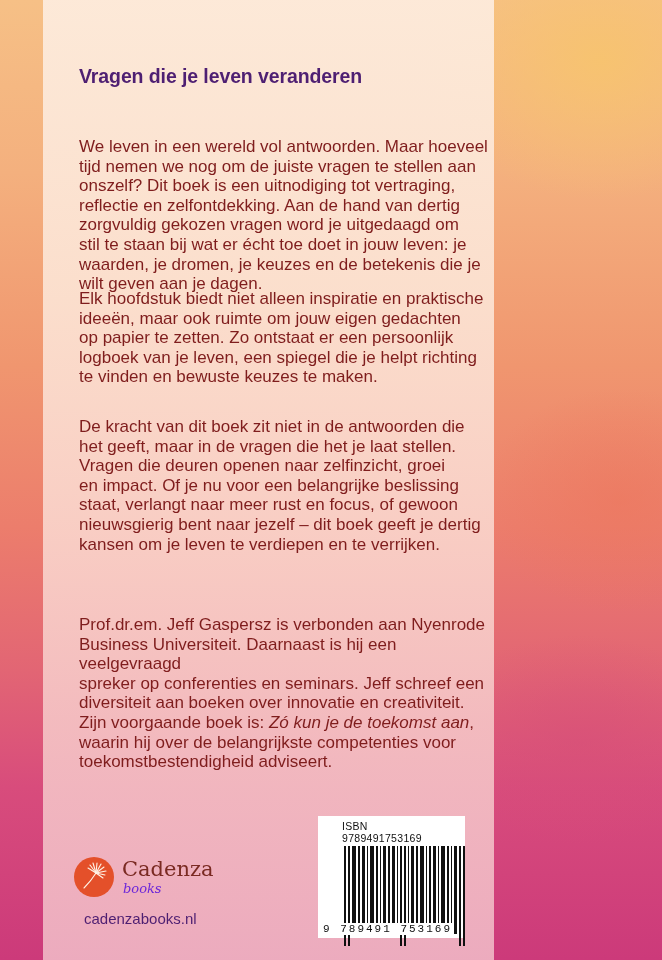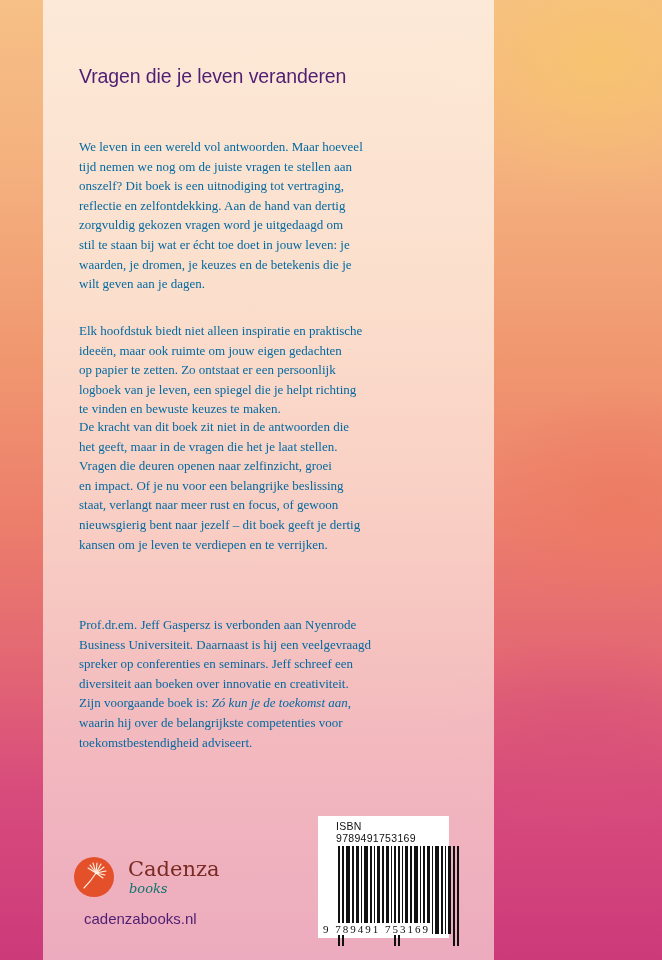--- a/index.html
+++ b/index.html
@@ -16,63 +16,63 @@
       linear-gradient(180deg, #f6c086 0%, #f4b07e 18%, #f0966f 38%, #ec7d6c 55%, #e26574 70%, #d84c7c 82%, #cc3a7a 100%);
   }
   .panel {
     position: absolute; left: 43px; top: 0; width: 451px; height: 960px;
     background: linear-gradient(180deg,
       rgba(253,236,222,0.93) 0%, rgba(252,228,212,0.92) 30%,
       rgba(250,214,205,0.9) 55%, rgba(246,200,200,0.88) 75%, rgba(241,188,200,0.87) 100%);
   }
   .content { position: absolute; left: 79px; top: 65px; width: 420px; color: #4a1f6b; }
   .title {
-    font-family: "Liberation Sans", sans-serif; font-weight: normal;
+    font-family: "Liberation Sans", sans-serif; font-weight: bold;
     font-size: 19.5px; color: #4e1f72; margin: 0; letter-spacing: -0.1px;
   }
   .subtitle {
     font-family: "Liberation Sans", sans-serif; font-weight: bold;
     font-size: 14.5px; color: #4e1f72; margin: 5px 0 0 0;
   }
   .para {
-    font-family: Liberation Serif, serif;
-    font-size: 13px; line-height: 19.6px; color: #0369a1;
+    font-family: Liberation Sans, sans-serif;
+    font-size: 17px; line-height: 19.6px; color: #7f1d1d;
     margin: 0; white-space: pre-line;
   }
   .p1 { position: absolute; top: 72px; }
-  .p2 { position: absolute; top: 256px; }
+  .p2 { position: absolute; top: 224px; }
   .p3 { position: absolute; top: 352px; }
   .p4 { position: absolute; top: 508px; }
   .p5 { position: absolute; top: 550px; }
   .italic { font-style: italic; text-align: right; }
 
   .barcode {
-    position: absolute; left: 318px; top: 816px; width: 131px; height: 122px;
-    background: #fff; box-sizing: border-box; padding: 4px 12px;
+    position: absolute; left: 318px; top: 816px; width: 147px; height: 122px;
+    background: #fff; box-sizing: border-box; padding: 4px 18px;
   }
   .isbn-top {
     font-family: "Liberation Sans", sans-serif; font-size: 10.5px;
     letter-spacing: 0.3px; color: #111; line-height: 12px; margin: 0 0 0 6px;
   }
   .bars { display: block; margin-top: 2px; }
   .isbn-bottom {
     position: absolute; left: 4px; bottom: 3px;
-    font-family: Liberation Serif, serif; font-size: 11px; color: #111;
+    font-family: Liberation Mono, monospace; font-size: 11px; color: #111;
     background: #fff; letter-spacing: 2px; padding: 0 1px;
   }
 
   .logo { position: absolute; left: 74px; top: 857px; display: flex; align-items: center; }
   .logo-mark { width: 40px; height: 40px; }
-  .logo-text { margin-left: 14px; line-height: 1; }
+  .logo-text { margin-left: 8px; line-height: 1; }
   .brand {
     font-family: "DejaVu Serif", serif; font-size: 21px; color: #7a2a22; display: block;
   }
   .brand-sub {
     font-family: "DejaVu Serif", serif; font-style: italic; font-size: 13px;
-    color: #0f766e; display: block; margin-top: 2px; margin-left: 1px;
+    color: #6d28d9; display: block; margin-top: 2px; margin-left: 1px;
   }
   .website {
     position: absolute; left: 84px; top: 910px;
     font-family: "Liberation Sans", sans-serif; font-size: 15px; color: #4e1f72;
   }
 </style>
 </head>
 <body>
 
 <div class="bg"></div>

